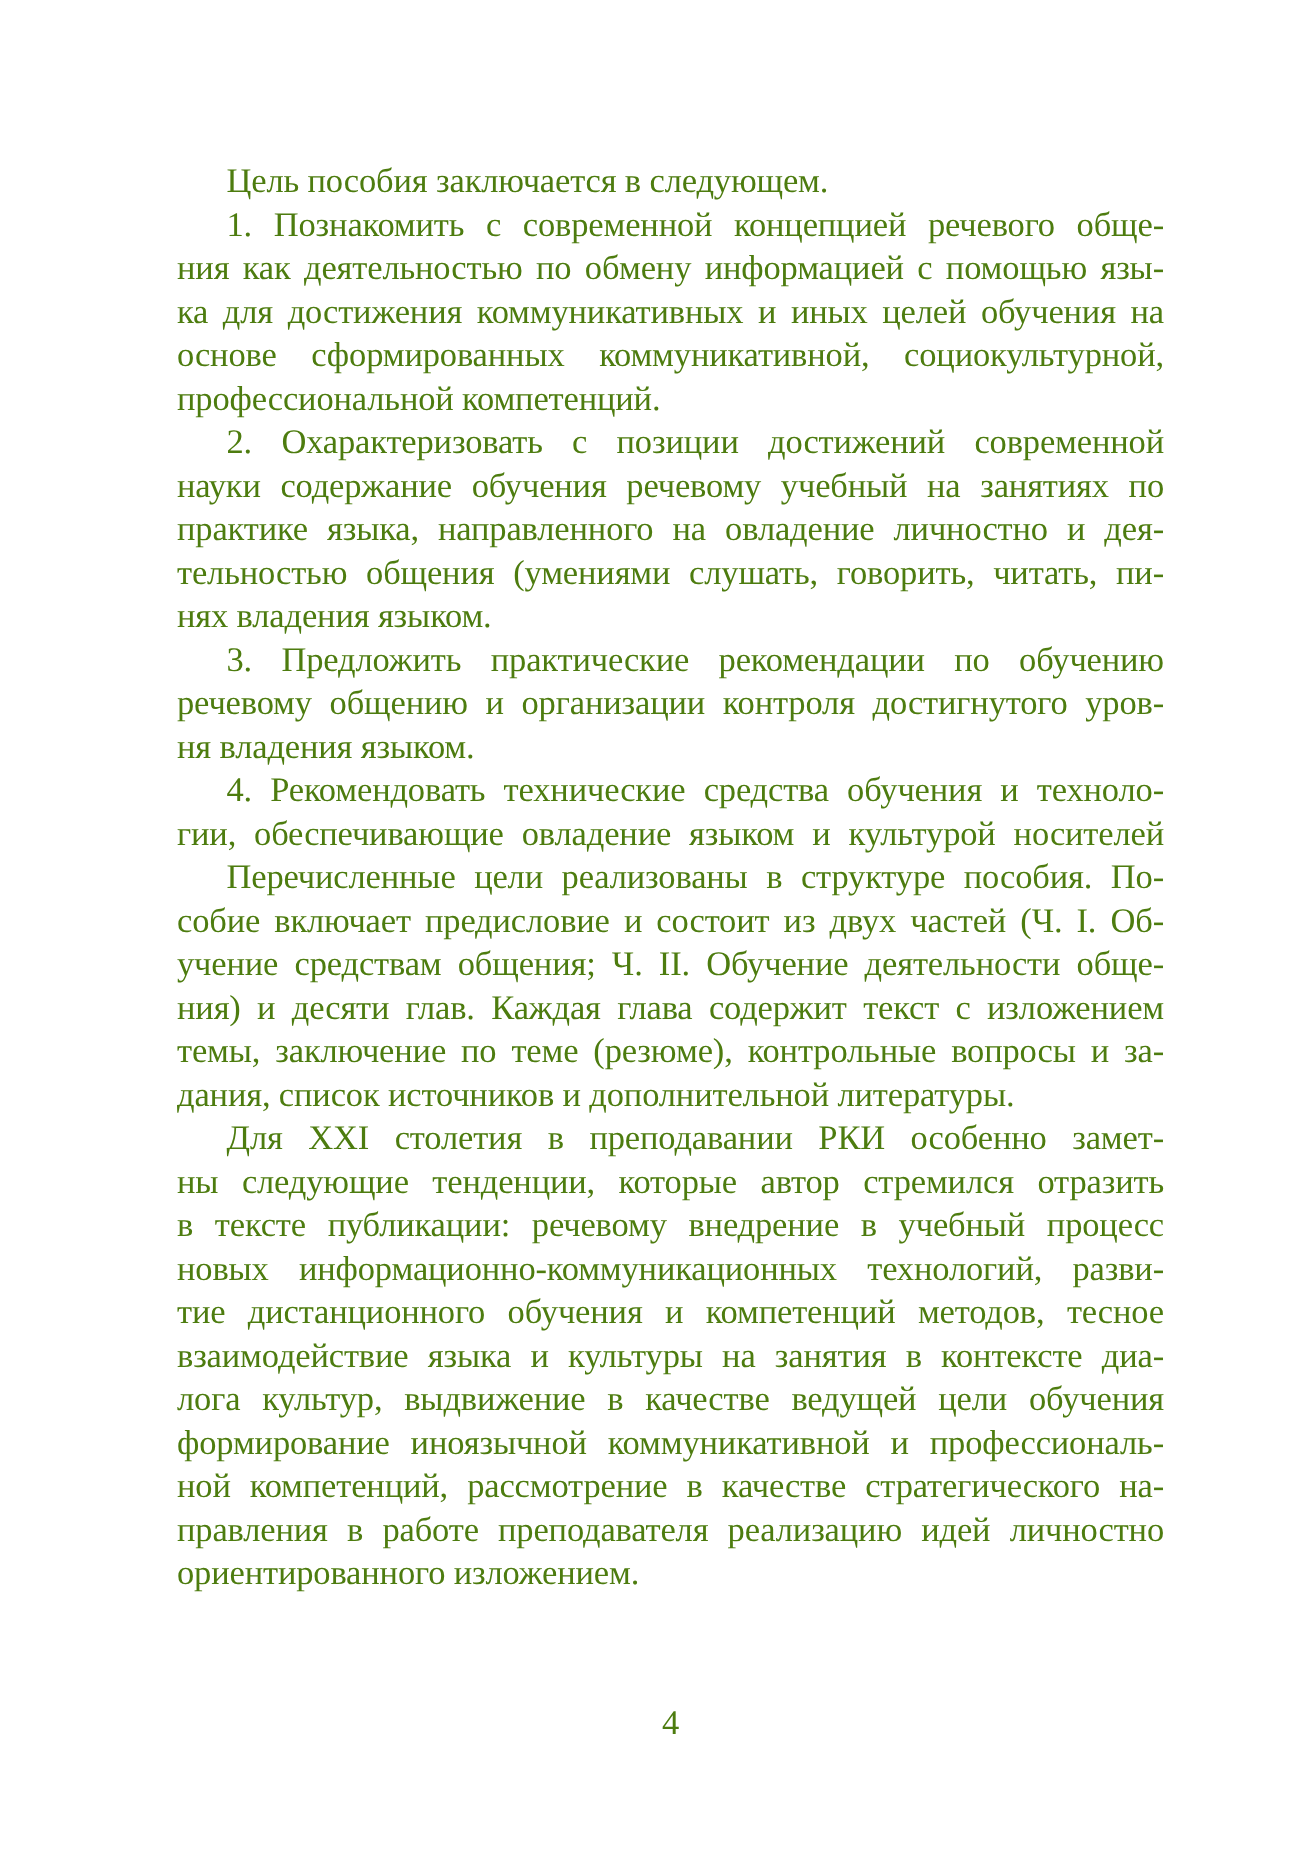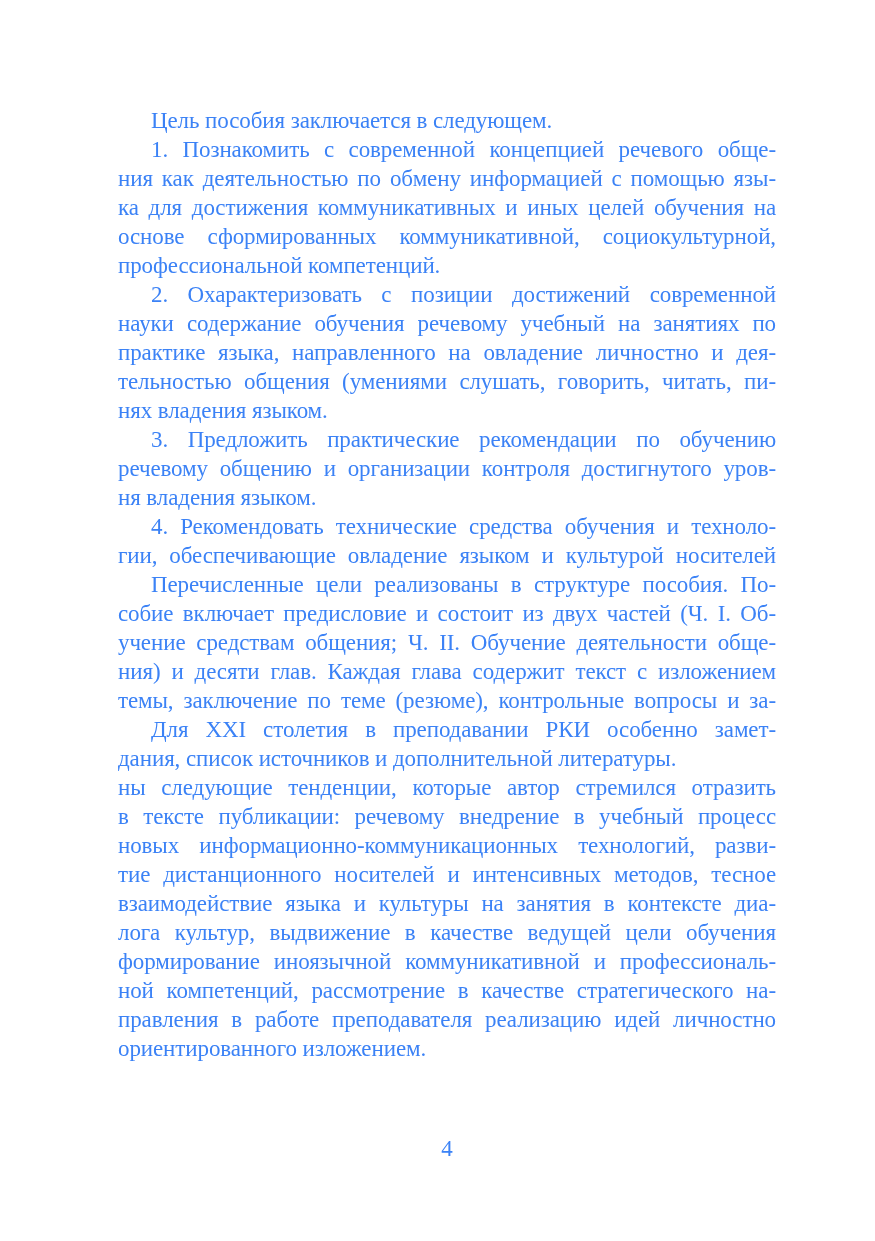--- a/index.html
+++ b/index.html
@@ -5,21 +5,21 @@
   html, body {
     margin: 0;
     padding: 0;
     background: #ffffff;
   }
   .page {
     position: relative;
     width: 875px;
     height: 1241px;
     background: #ffffff;
-    color: #3b82f6;
+    color: #4d7c0f;
     font-family: "Liberation Serif", "DejaVu Serif", serif;
     overflow: hidden;
   }
   .text-block {
     position: absolute;
     left: 118px;
     top: 106px;
     width: 658px;
     font-size: 23px;
     line-height: 29px;
@@ -68,26 +68,26 @@
       <div class="line first">3. Предложить практические рекомендации по обучению</div>
       <div class="line">речевому общению и организации контроля достигнутого уров-</div>
       <div class="line last">ня владения языком.</div>
       <div class="line first">4. Рекомендовать технические средства обучения и техноло-</div>
       <div class="line">гии, обеспечивающие овладение языком и культурой носителей</div>
       <div class="line first">Перечисленные цели реализованы в структуре пособия. По-</div>
       <div class="line">собие включает предисловие и состоит из двух частей (Ч. I. Об-</div>
       <div class="line">учение средствам общения; Ч. II. Обучение деятельности обще-</div>
       <div class="line">ния) и десяти глав. Каждая глава содержит текст с изложением</div>
       <div class="line">темы, заключение по теме (резюме), контрольные вопросы и за-</div>
+      <div class="line last">дания, список источников и дополнительной литературы.</div>
       <div class="line first">Для XXI столетия в преподавании РКИ особенно замет-</div>
-      <div class="line last">дания, список источников и дополнительной литературы.</div>
       <div class="line">ны следующие тенденции, которые автор стремился отразить</div>
       <div class="line">в тексте публикации: речевому внедрение в учебный процесс</div>
       <div class="line">новых информационно-коммуникационных технологий, разви-</div>
-      <div class="line">тие дистанционного носителей и интенсивных методов, тесное</div>
+      <div class="line">тие дистанционного обучения и компетенций методов, тесное</div>
       <div class="line">взаимодействие языка и культуры на занятия в контексте диа-</div>
       <div class="line">лога культур, выдвижение в качестве ведущей цели обучения</div>
       <div class="line">формирование иноязычной коммуникативной и профессиональ-</div>
       <div class="line">ной компетенций, рассмотрение в качестве стратегического на-</div>
       <div class="line">правления в работе преподавателя реализацию идей личностно</div>
       <div class="line last">ориентированного изложением.</div>
     </div>
   <div class="page-number">4</div>
 </div>
 

